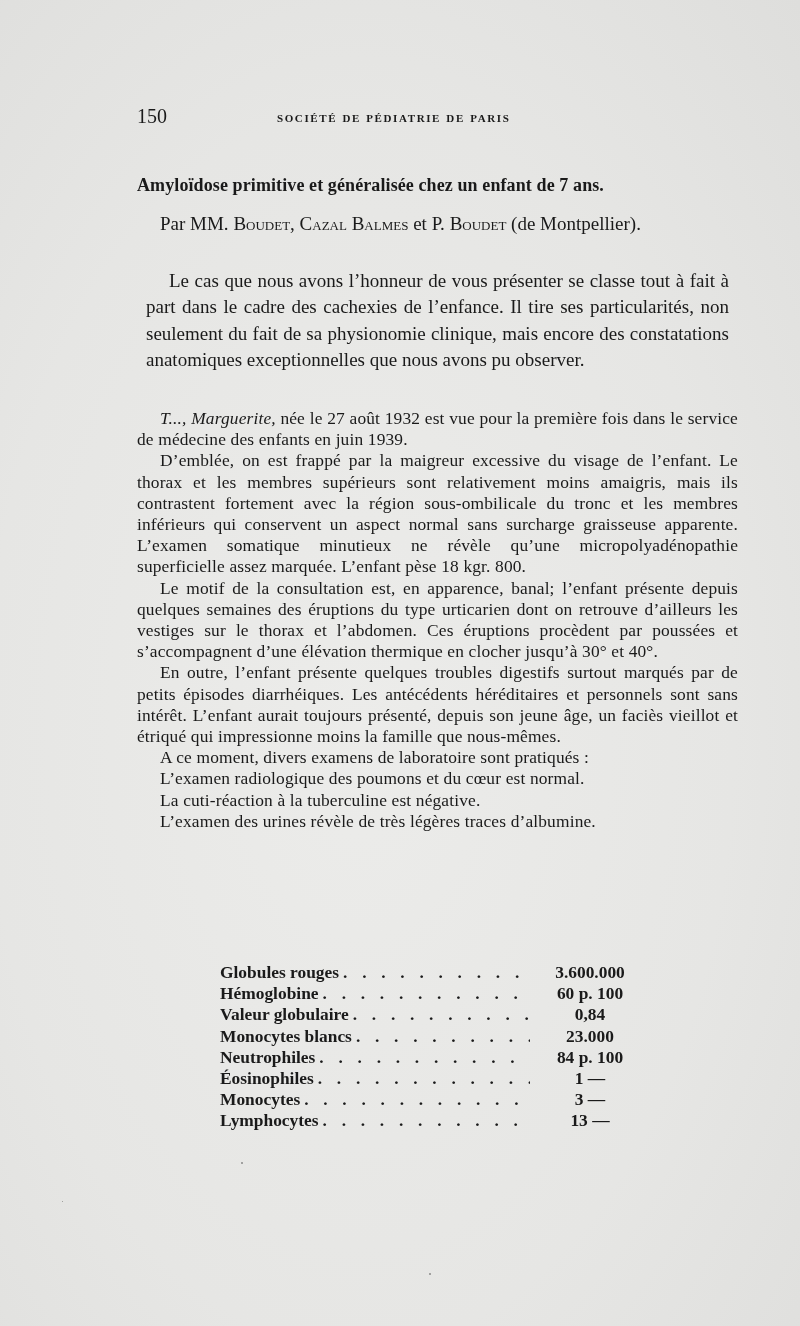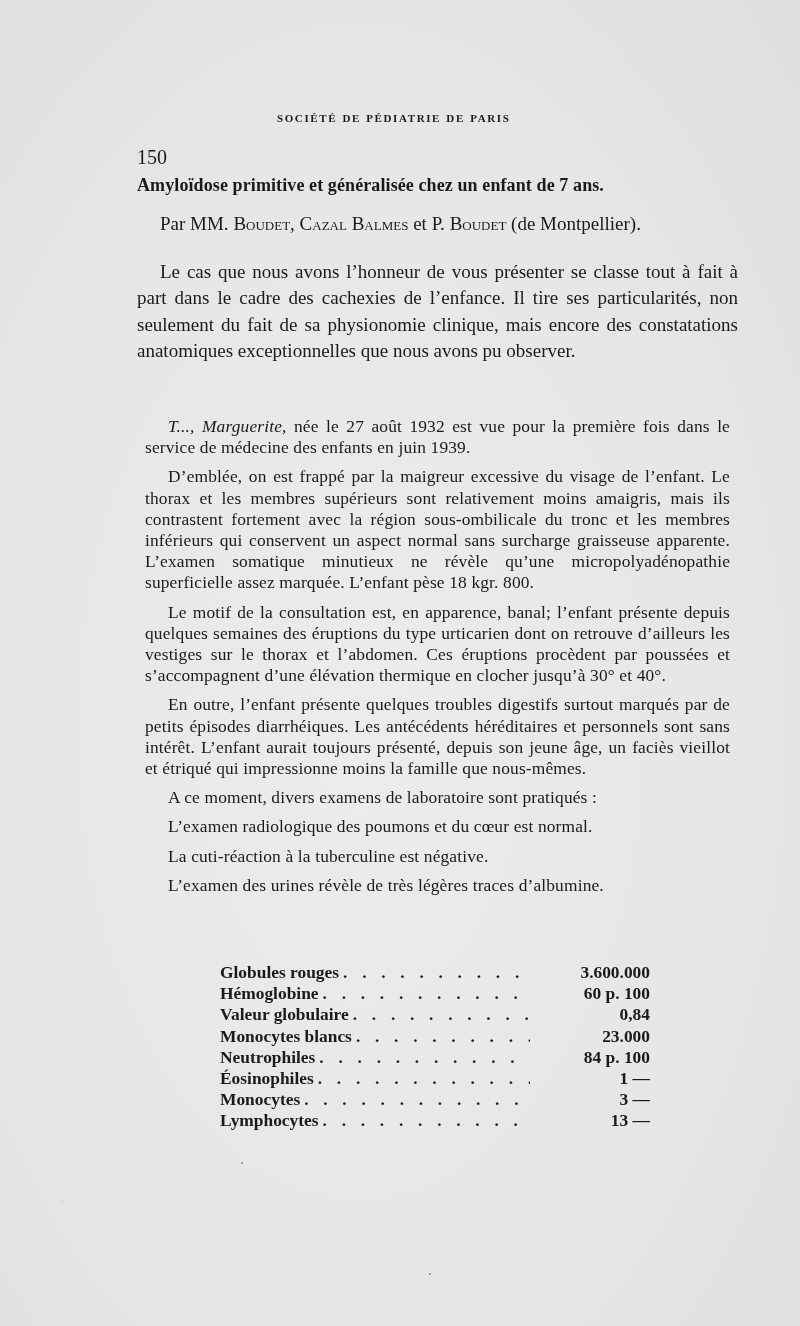--- a/index.html
+++ b/index.html
@@ -11,57 +11,57 @@
     position:relative;
   }
   .page {
     position:absolute; left:0; top:0; width:800px; height:1326px;
     background: radial-gradient(ellipse at 45% 55%, #ececea 0%, #e6e6e4 60%, #dededc 100%);
   }
   .header {
     position:absolute; left:137px; top:103px; width:600px; height:26px;
   }
   .page-number {
-    position:absolute; left:0; top:0; font-size:20px; line-height:26px;margin-top:41px;
+    position:absolute; left:0; top:0; font-size:20px; line-height:26px;
   }
   .running-head {
     position:absolute; left:140px; top:2px; font-size:15px; line-height:24px;
     letter-spacing:1.6px; font-variant:small-caps; text-transform:lowercase;font-weight:bold;
   }
   .title {
     position:absolute; left:137px; top:171px; width:620px;
     font-size:18px; font-weight:bold; line-height:28px; white-space:nowrap;
     font-family:Liberation Serif, serif;
     letter-spacing:0.1px;
   }
   .authors {
     position:absolute; left:160px; top:211px; width:600px;
     font-size:19px; line-height:26px; white-space:nowrap;
   }
   .authors .sc { font-variant:small-caps; }
   .intro {
     position:absolute; left:137px; top:259px; width:601px;
     font-size:19px; line-height:26.4px; text-align:justify;
   }
-  .intro p { margin:0; text-indent:23px; }
+  .intro p { margin:9px; text-indent:23px; }
   .body {
     position:absolute; left:137px; top:408px; width:601px;
     font-size:17.4px; line-height:21.2px; text-align:justify;
     letter-spacing:0.15px;
   }
-  .body p { margin:8px; text-indent:23px; }
+  .body p { margin:0; text-indent:23px; }
   .body em { font-style:italic; }
   .hemo {
     position:absolute; left:220px; top:962px; width:440px;
     font-size:17.4px; line-height:21.2px;font-weight:bold;
   }
   .hemo-row { display:flex; align-items:baseline; height:21.2px; white-space:nowrap; }
   .hemo-label { flex:none; }
   .hemo-dots { flex:1; overflow:hidden; letter-spacing:5.2px; padding-left:4px; color:#1a1a1a; }
-  .hemo-value { flex:none; width:120px; text-align:right; padding-right:10px; }
+  .hemo-value { flex:none; width:120px; text-align:center; padding-right:10px; }
   .speck { position:absolute; width:2px; height:2px; border-radius:1px; background:#8a8a88; }
 </style>
 </head>
 <body>
 
 <div class="page">
 
   <div class="header">
     <span class="page-number">150</span>
     <span class="running-head">SOCIÉTÉ DE PÉDIATRIE DE PARIS</span>

